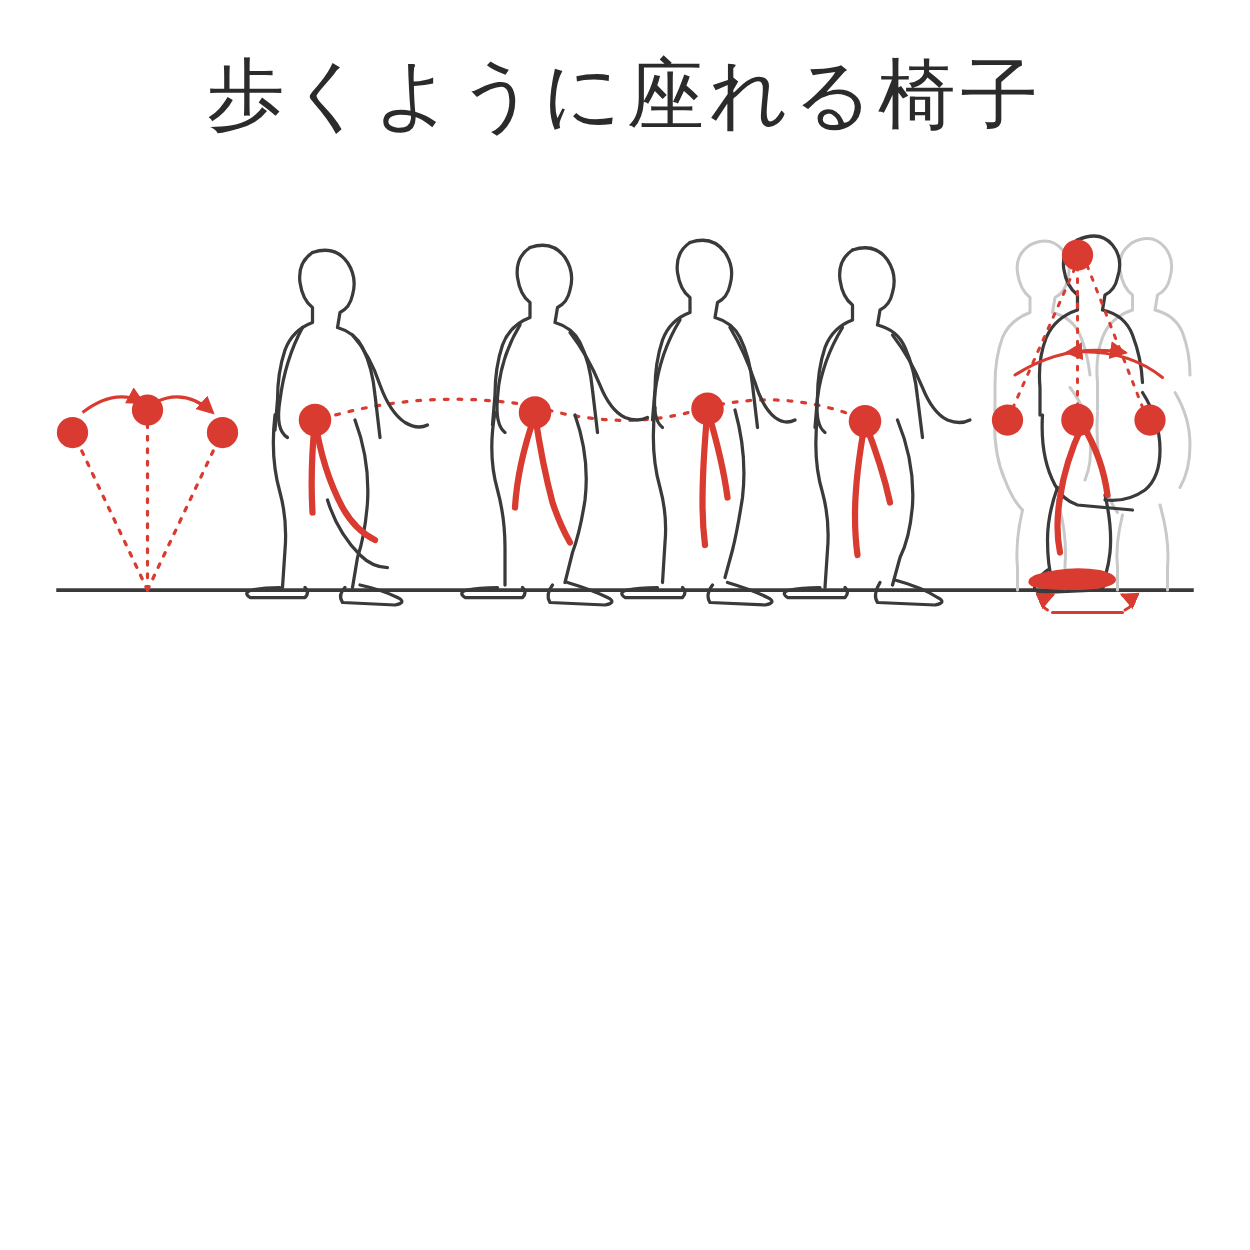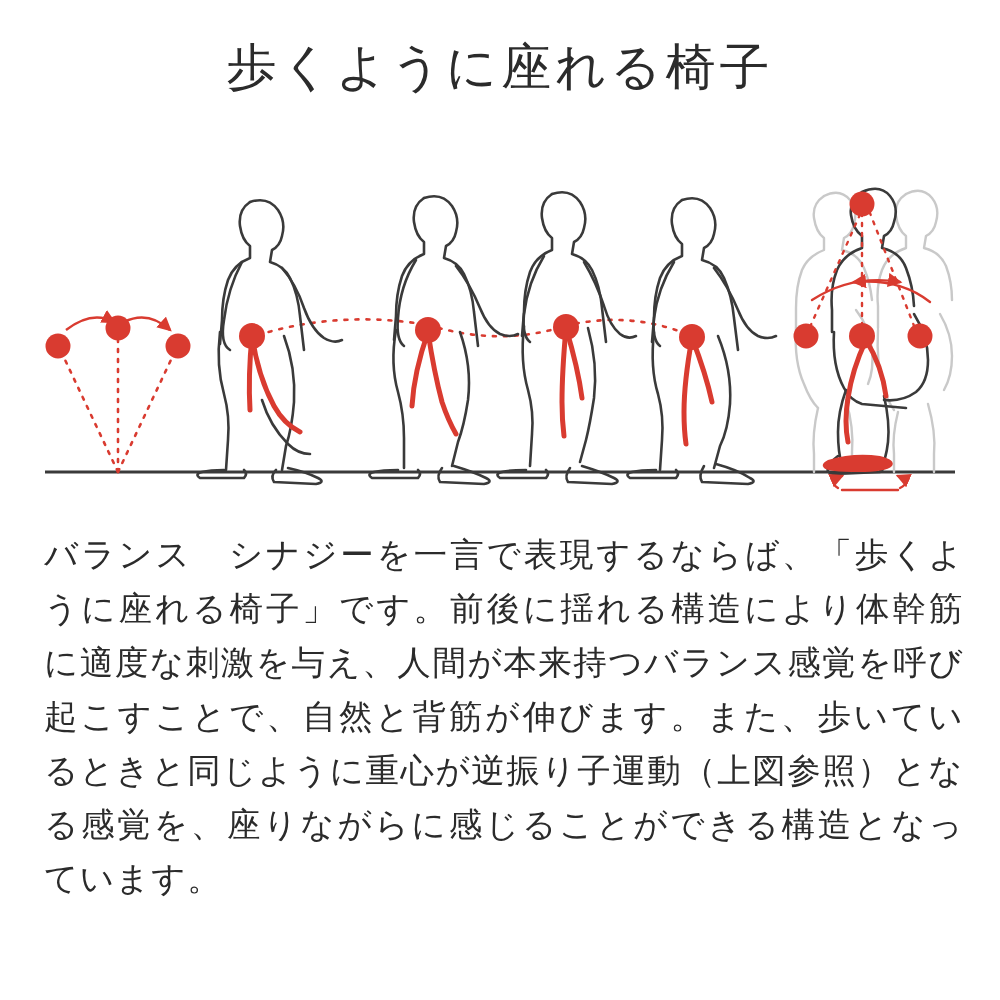--- a/index.html
+++ b/index.html
@@ -19,21 +19,21 @@
     width: 1000px;
     height: 1000px;
     background: #ffffff;
   }
   .title {
     position: absolute;
     top: 34px;
     left: 0;
     width: 1000px;
     text-align: center;
-    font-size: 50px;
+    font-size: 62px;
     letter-spacing: 4px;
     color: #2b2b2b;
     font-weight: 400;
     font-family: "Liberation Serif", serif;
   }
   .figure {
     position: absolute;
     top: 150px;
     left: 0;
     width: 1000px;
@@ -197,15 +197,14 @@
         <line x1="862" y1="186" x2="862" y2="56"></line>
         <line x1="918" y1="186" x2="868" y2="58"></line>
       </g>
       <circle cx="862" cy="54" r="12.5" fill="#d93b30"></circle>
       <circle cx="806" cy="186" r="12.5" fill="#d93b30"></circle>
       <circle cx="862" cy="186" r="13" fill="#d93b30"></circle>
       <circle cx="920" cy="186" r="12.5" fill="#d93b30"></circle>
     </svg>
   </div>
 
-  <div class="body-text">バランス　シナジーを一言で表現するならば、「歩くように座れる椅子」です。前後に揺れる構造により体幹筋に適度な刺激を与え、人間が本来持つバランス感覚を呼び起こすことで、自然と背筋が伸びます。また、歩いているときと同じように重心が逆振り子運動（上図参照）となる感覚を、座りながらに感じることができる構造となっています。</div>
 
 </div>
 
 </body></html>

